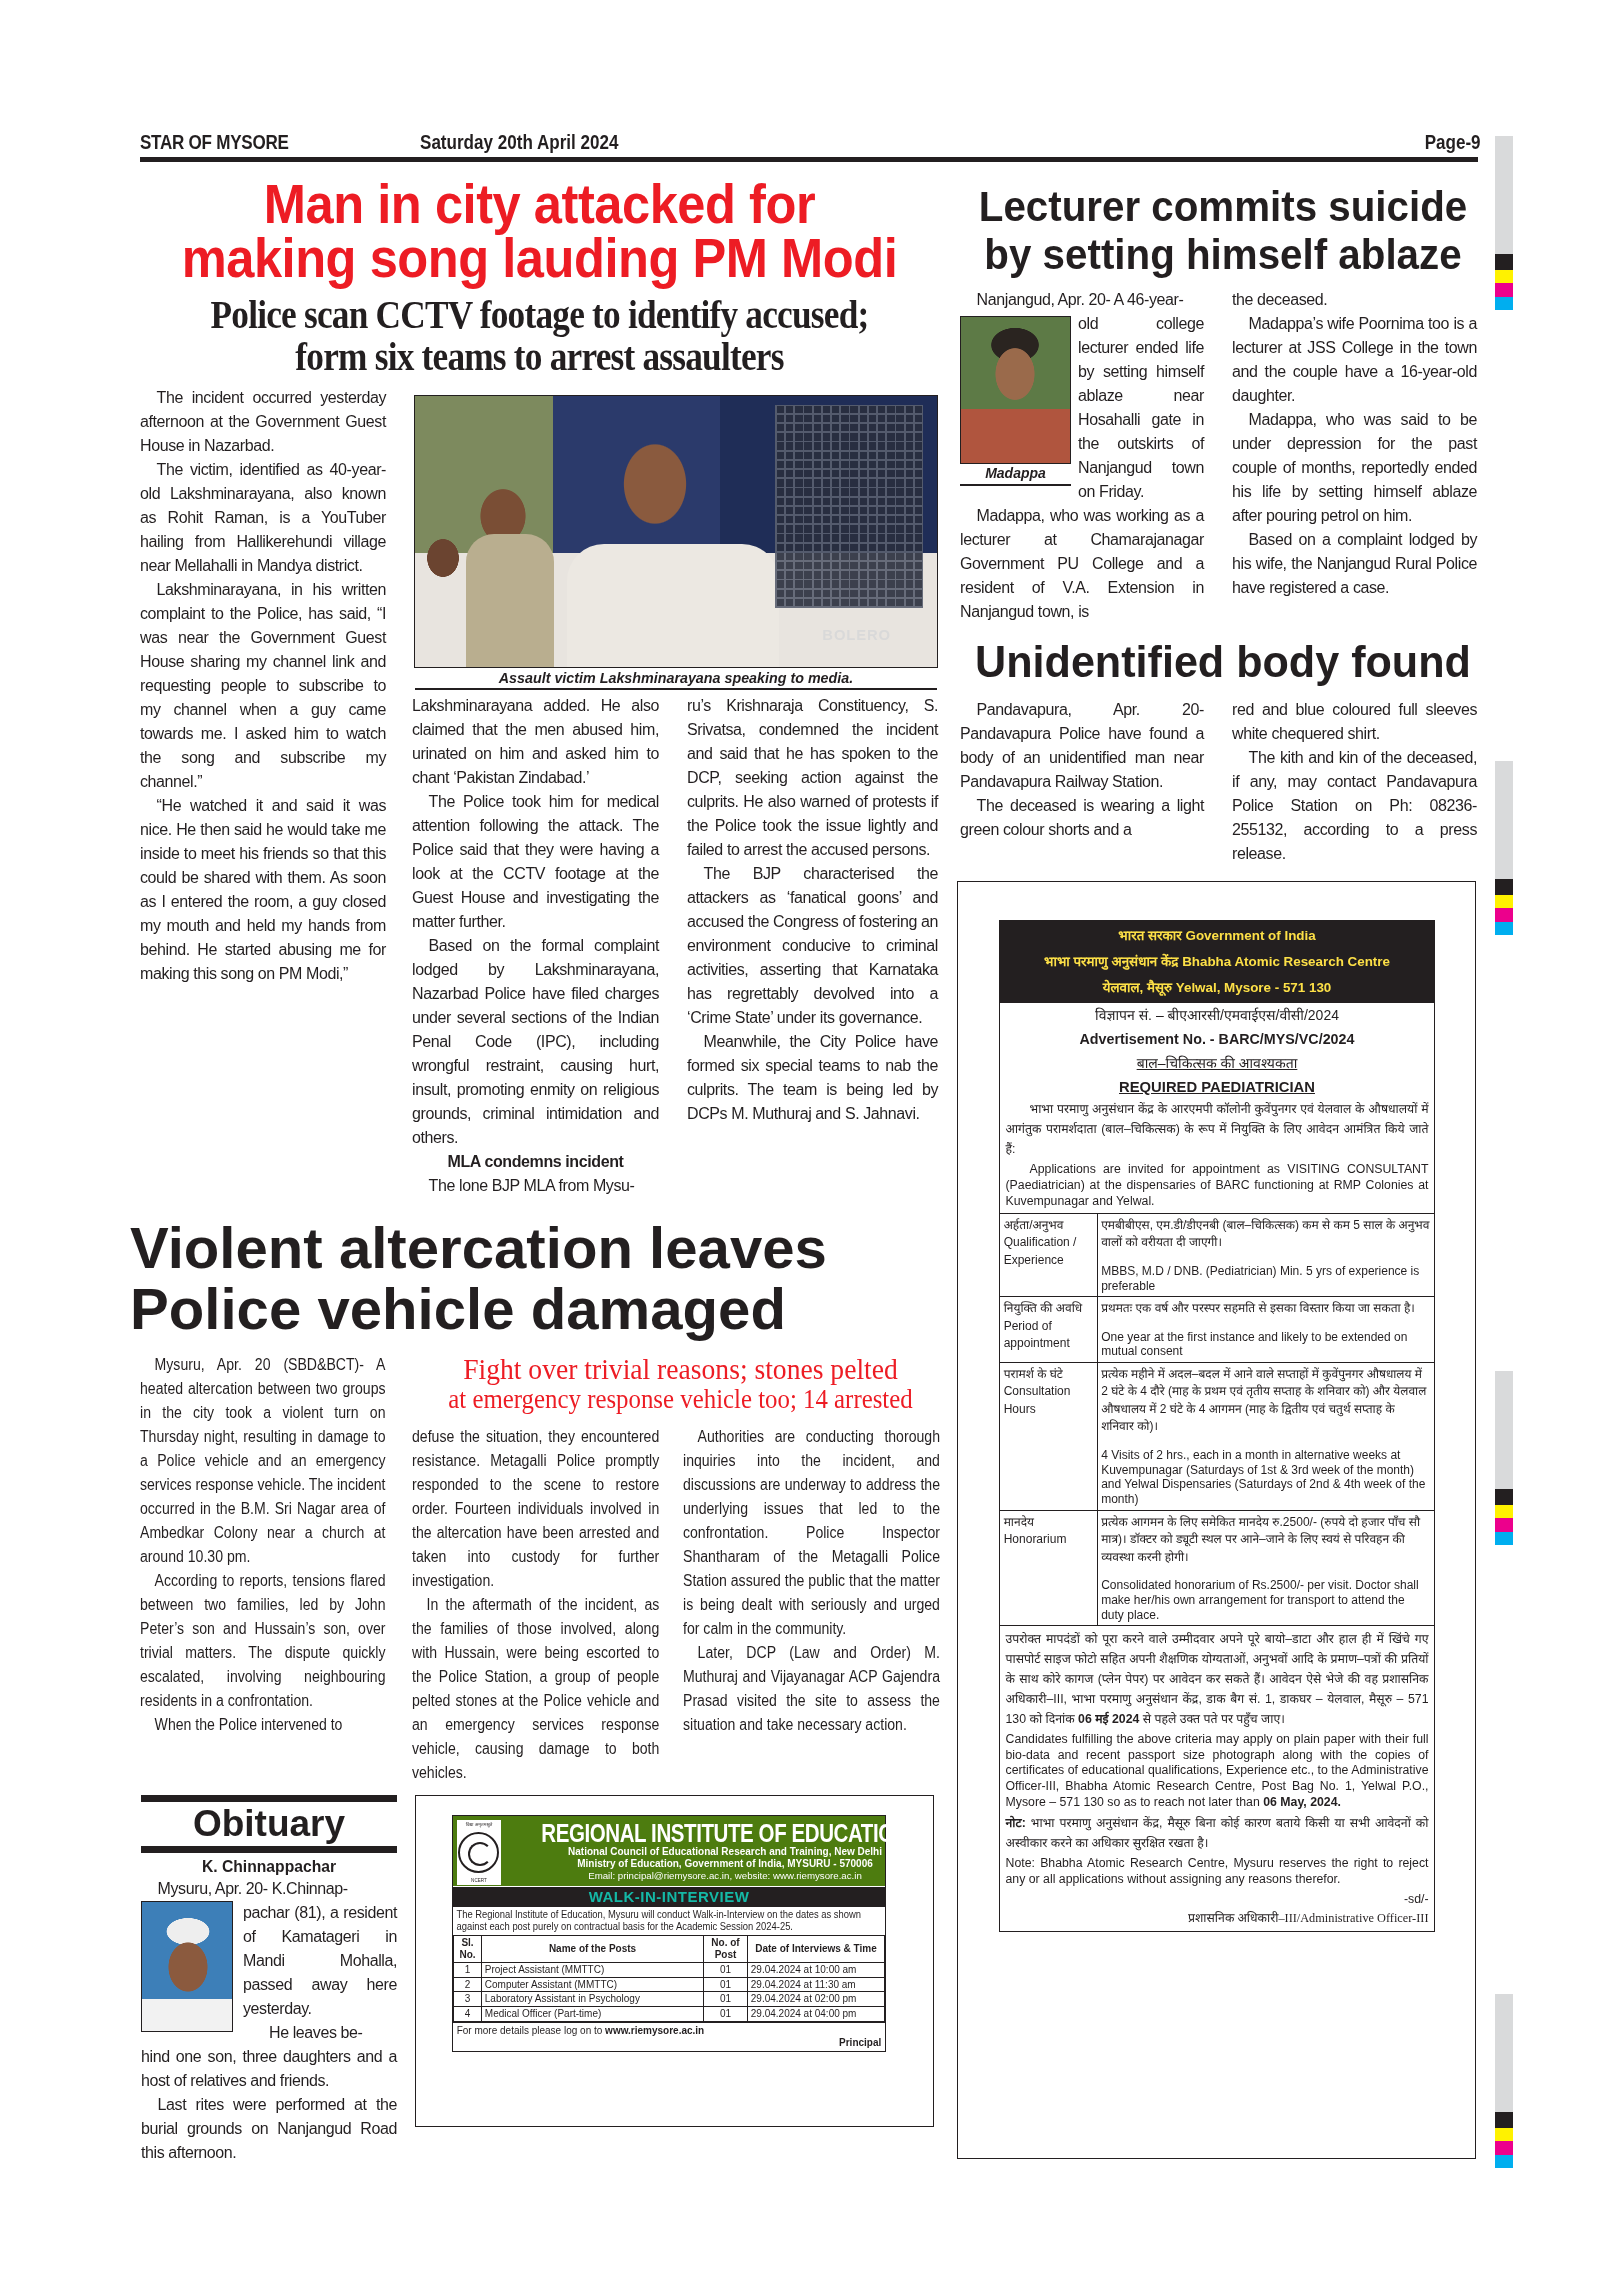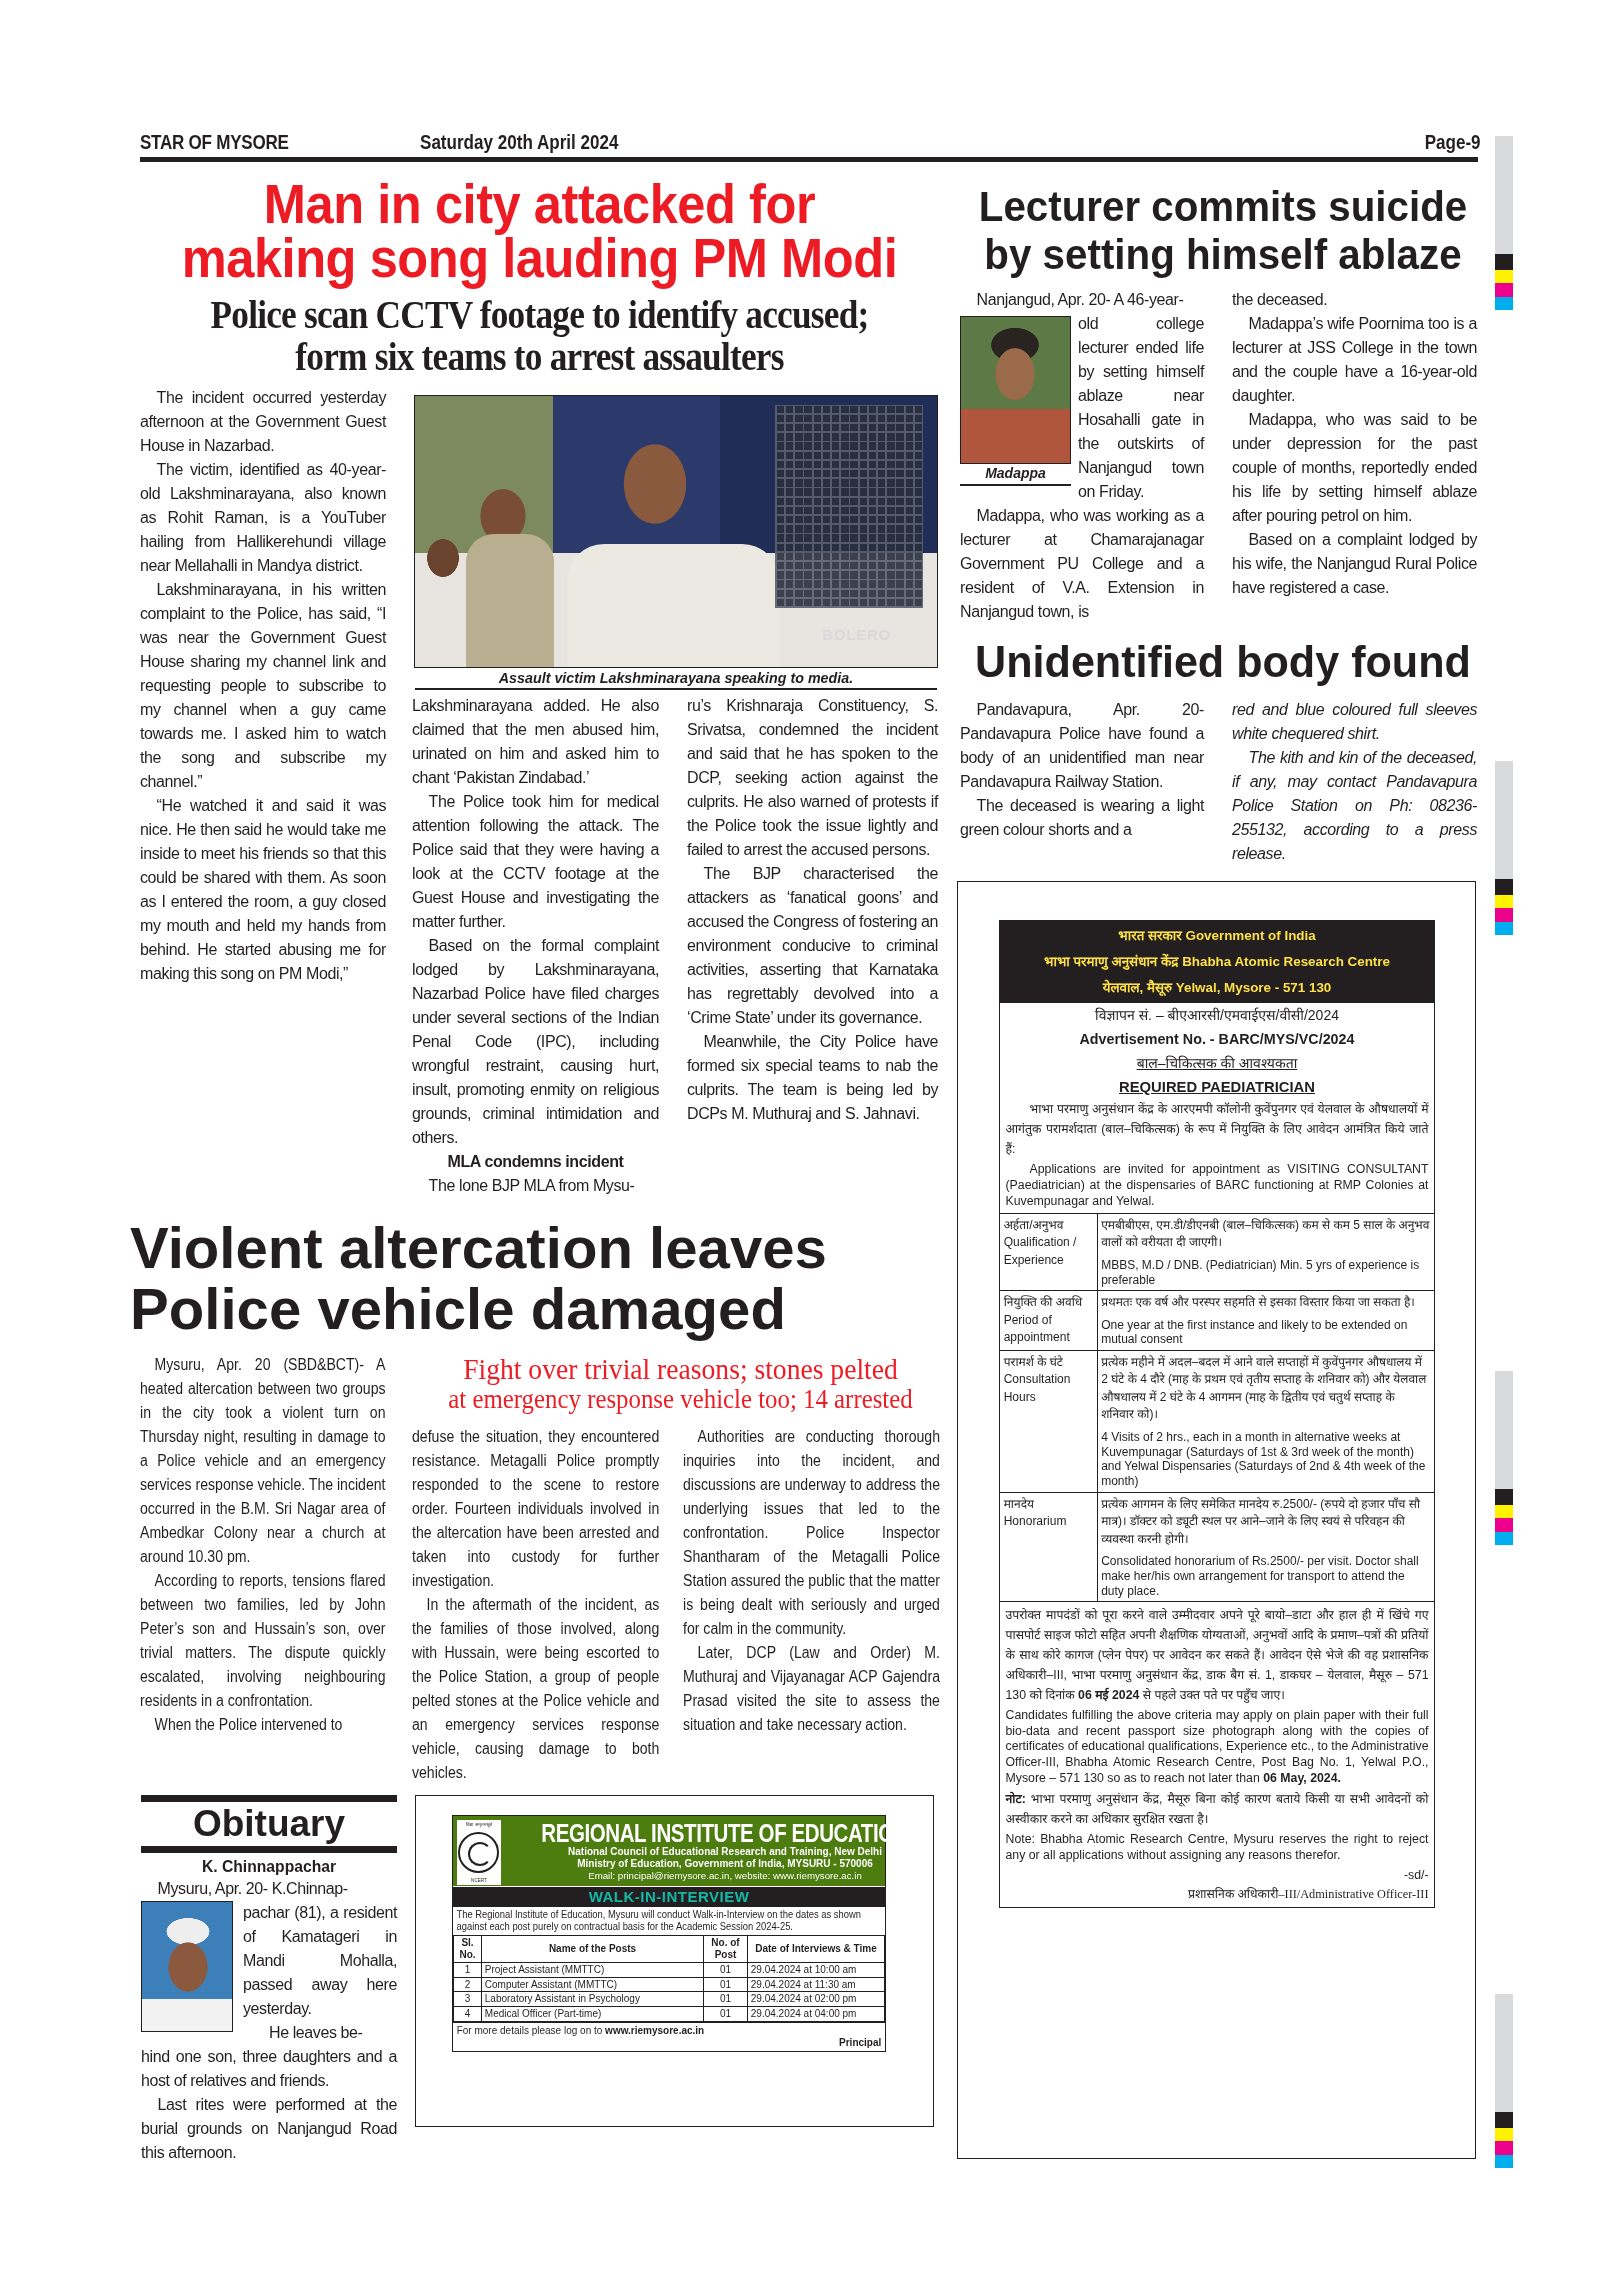--- a/index.html
+++ b/index.html
@@ -106,21 +106,21 @@
   .barc-head { background: #231f20; color: #fde047; text-align: center; font-weight: 700; font-size: 13.4px; line-height: 26px; padding: 1.8px 0; }
   .barc-center { text-align: center; font-weight: 700; font-size: 14.3px; line-height: 24px; }
   .barc-center.u { text-decoration: underline; font-size: 14.8px; }
   .barc-center.hi { font-weight: 400; font-size: 14px; }
   .barc-p { padding: 0 5.5px; line-height: 20px; text-align: justify; }
   .barc-p.en { line-height: 15.7px; font-size: 12.3px; }
   .barc-p.ind { text-indent: 24px; }
   .barc-table { width: 100%; border-collapse: collapse; border-top: 1.8px solid #231f20; }
   .barc-table td { border-bottom: 1.8px solid #231f20; vertical-align: top; padding: 2.8px 3.7px; font-size: 12px; line-height: 17.5px; }
   .barc-table td.lbl { width: 97px; border-right: 1.8px solid #231f20; }
-  .barc-table .en { line-height: 14.8px; margin-top: 6px; }
+  .barc-table .en { line-height: 14.8px; margin-top: 12px; }
   .barc-foot { padding: 2.8px 5.5px; line-height: 20px; font-size: 12.3px; text-align: justify; }
   .barc-foot .en { line-height: 15.7px; }
   .barc-sign { text-align: right; padding: 0 5.5px 3.7px 5.5px; font-size: 12.3px; line-height: 18.5px; }
   .barc-sign .serif { font-family: "Liberation Serif", serif; }
 </style>
 </head>
 <body>
 
 <div class="abs masthead">STAR OF MYSORE</div>
 <div class="abs date">Saturday 20th April 2024</div>
@@ -207,21 +207,21 @@
   <p>Madappa’s wife Poornima too is a lecturer at JSS College in the town and the couple have a 16-year-old daughter.</p>
   <p>Madappa, who was said to be under depression for the past couple of months, reportedly ended his life by setting himself ablaze after pouring petrol on him.</p>
   <p>Based on a complaint lodged by his wife, the Nanjangud Rural Police have registered a case.</p>
 </div>
 
 <h2 class="abs hl-black hl-body">Unidentified body found</h2>
 <div class="abs col narrow" style="left:960px; top:698px; width:244px;">
   <p>Pandavapura, Apr. 20- Pandavapura Police have found a body of an unidentified man near Pandavapura Railway Station.</p>
   <p>The deceased is wearing a light green colour shorts and a</p>
 </div>
-<div class="abs col narrow" style="left:1232px; top:698px; width:245px;font-style:italic;">
+<div class="abs col narrow" style="left:1232px; top:698px; width:245px;">
   <p class="noind">red and blue coloured full sleeves white chequered shirt.</p>
   <p>The kith and kin of the deceased, if any, may contact Pandavapura Police Station on Ph: 08236-255132, according to a press release.</p>
 </div>
 
 <h2 class="abs hl-violent">
   <span style="display:block">Violent altercation leaves</span>
   <span style="display:block">Police vehicle damaged</span>
 </h2>
 <div class="abs sub-red">
   <span class="l1">Fight over trivial reasons; stones pelted</span>

